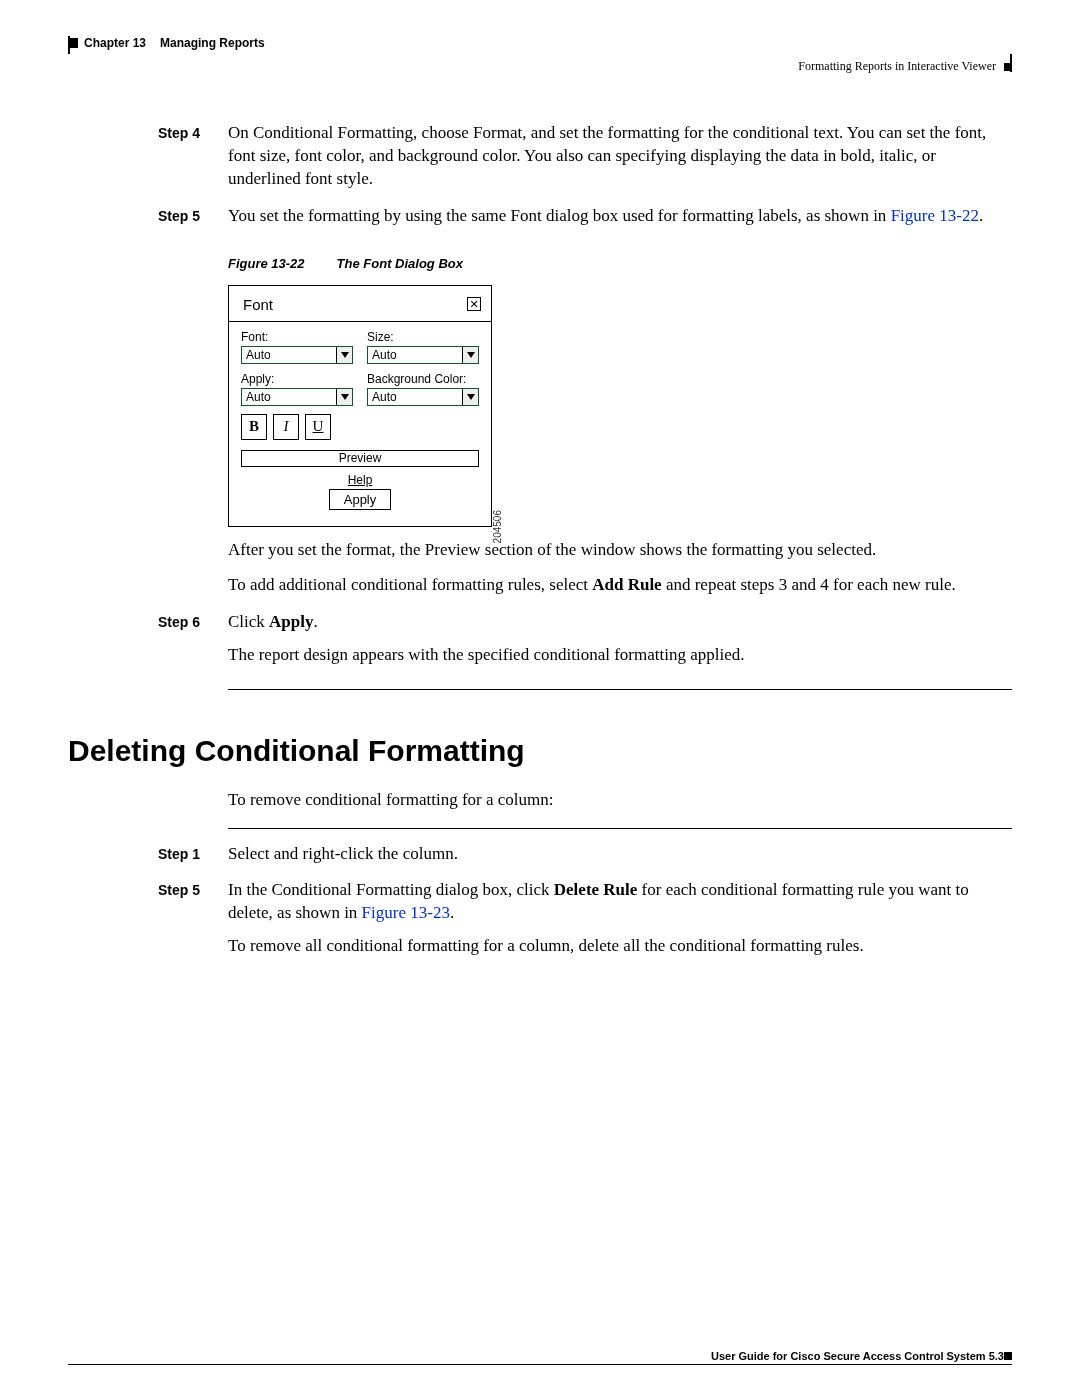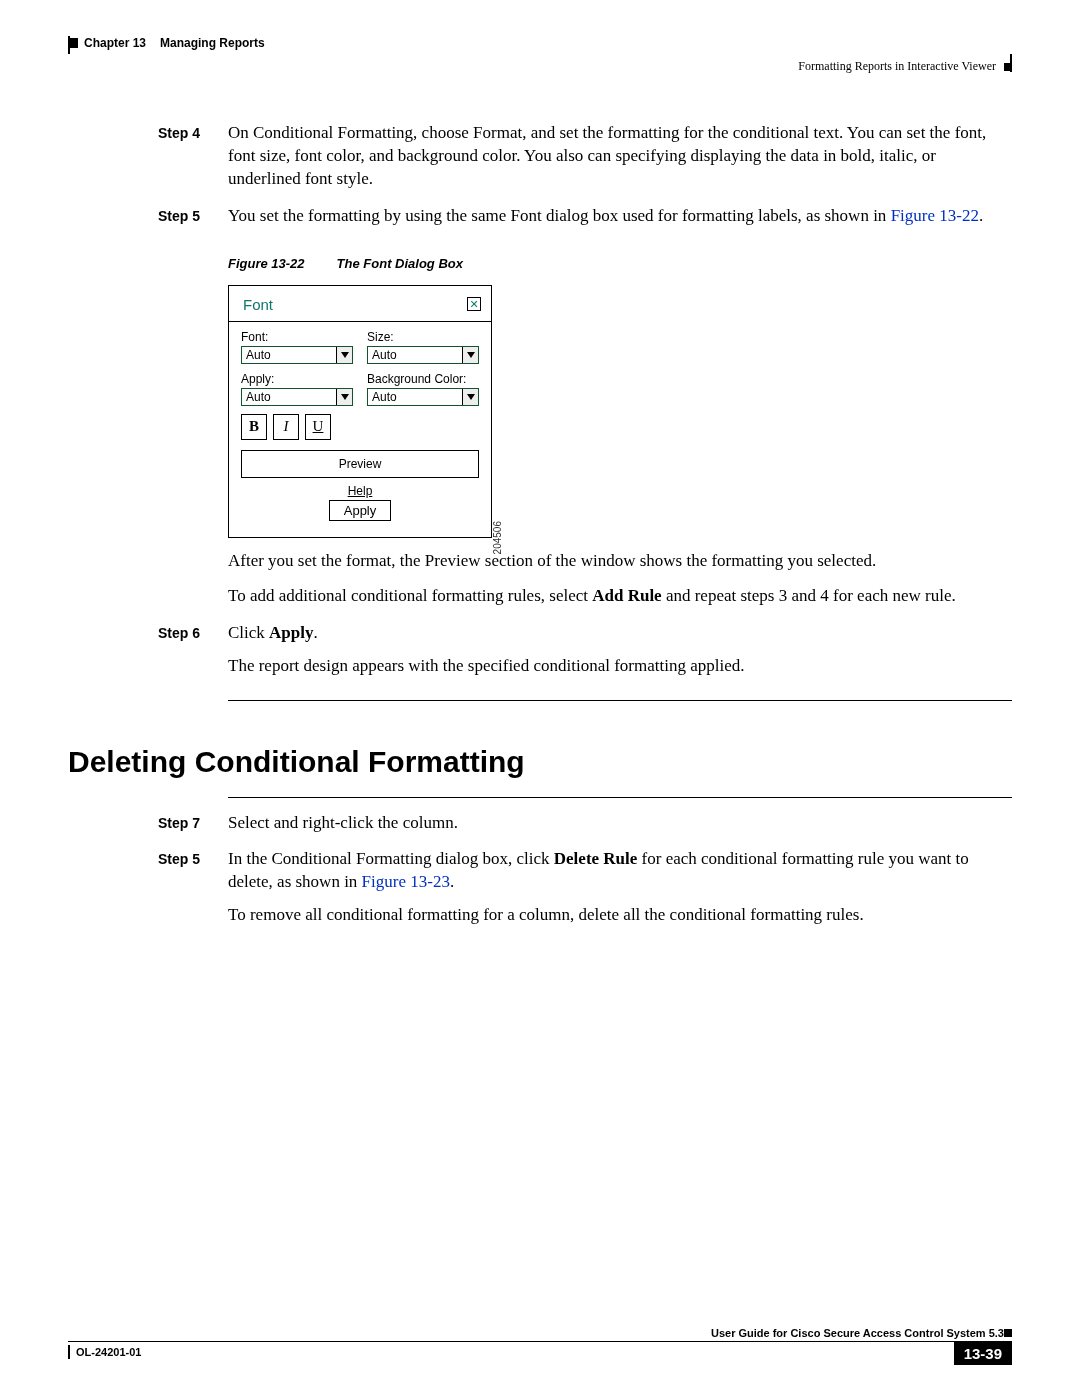--- a/index.html
+++ b/index.html
@@ -78,21 +78,21 @@
     font-family: Arial, Helvetica, sans-serif;
     margin-bottom: 8px;
   }
   .dialog-title {
     display: flex;
     justify-content: space-between;
     align-items: center;
     padding: 10px 10px 8px 14px;
     border-bottom: 1px solid #000;
     font-size: 15px;
-    color: #0f766e;
+    color: #000000;
   }
   .close-btn {
     width: 14px; height: 14px; border: 1px solid #000;
     display: flex; align-items: center; justify-content: center;
     font-size: 11px; line-height: 1;
   }
   .dialog-body { padding: 8px 12px 12px 12px; }
   .row { display: flex; gap: 14px; margin-bottom: 8px; }
   .col { flex: 1; min-width: 0; }
   .lbl { font-size: 12px; display: block; margin-bottom: 2px; }
@@ -116,21 +116,21 @@
     display: flex; align-items: center; justify-content: center;
     font-family: "Times New Roman", serif;
     font-size: 15px;
     background: #fff;
   }
   .style-btn.u { text-decoration: underline; }
   .style-btn.i { font-style: italic; }
   .style-btn.b { font-weight: bold; }
   .preview-box {
     border: 1px solid #000;
-    height: 28px;
+    height: 17px;
     display: flex; align-items: center; justify-content: center;
     font-size: 12px;
     margin-top: 10px;
   }
   .dialog-footer { text-align: center; padding: 6px 0 4px 0; }
   .help-link { font-size: 12px; text-decoration: underline; display: block; margin-bottom: 2px; }
   .apply-btn {
     display: inline-block;
     border: 1px solid #000;
     padding: 2px 14px;
@@ -308,25 +308,26 @@
       <div class="step-body">
         <p><span>Click </span><span class="bold">Apply</span><span>.</span></p>
         <p class="body-para" style="margin-top:10px">The report design appears with the specified conditional formatting applied.</p>
       </div>
     </div>
 
     <div class="hr" style="margin-left:70px"></div>
 
     <h2 class="h2">Deleting Conditional Formatting</h2>
 
+    <p class="intro" style="margin-left:70px">To remove conditional formatting for a column:</p>
 
     <div class="hr" style="margin-left:70px; margin-top:18px; margin-bottom:4px"></div>
 
     <div class="step-row">
-      <div class="step-label">Step 7</div>
+      <div class="step-label">Step 1</div>
       <div class="step-body">
           <p>Select and right-click the column.</p>
         </div>
     </div>
 
 
     <div class="step-row">
       <div class="step-label">Step 5</div>
       <div class="step-body">
         <p><span>In the Conditional Formatting dialog box, click </span><span class="bold">Delete Rule</span><span> for each conditional formatting rule you want to delete, as shown in </span><span class="link">Figure 13-23</span><span>.</span></p>
@@ -334,21 +335,14 @@
       </div>
     </div>
 
   </div>
 
   <div class="footer">
     <div class="footer-top">
       <span class="title-text">User Guide for Cisco Secure Access Control System 5.3</span>
       <span class="sq small"></span>
     </div>
-    <div class="footer-bottom">
-      <div class="footer-left">
-        <span class="vbar"></span>
-        <span>OL-24201-01</span>
-      </div>
-      <div class="page-num">13-39</div>
-    </div>
   </div>
 </div>
 
 </body></html>

